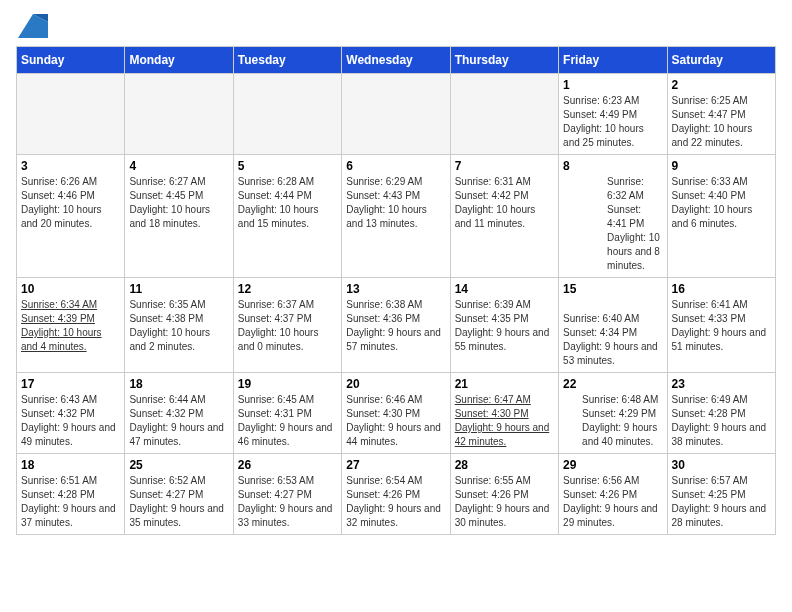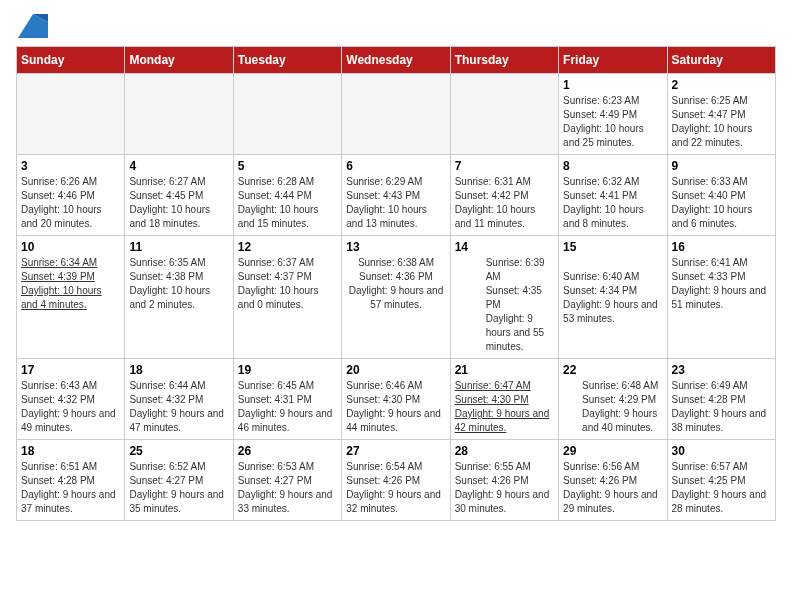--- a/index.html
+++ b/index.html
@@ -47,21 +47,21 @@
     .location {
       font-size: 14px;
       color: #555;
     }
     table {
       width: 100%;
       border-collapse: collapse;
       font-size: 11px;
     }
     th {
-      background-color: #b91c1c;
+      background-color: #1d4ed8;
       color: #fff;
       padding: 6px 4px;
       text-align: left;
       font-size: 12px;
       font-weight: bold;
       border: 1px solid #ccc;
     }
     td {
       border: 1px solid #ccc;
       vertical-align: top;
@@ -166,21 +166,21 @@
 Daylight: 10 hours and 13 minutes.</div>
         </td>
         <td>
           <div class="day-number">7</div>
           <div class="day-info" style="white-space: pre-line;">Sunrise: 6:31 AM
 Sunset: 4:42 PM
 Daylight: 10 hours and 11 minutes.</div>
         </td>
         <td>
           <div class="day-number">8</div>
-          <div class="day-info" style="white-space: pre-line;">Sunrise: 6:32 AM
+          <div class="day-info" style="white-space: pre-line; margin-left: 44px;">Sunrise: 6:32 AM
 Sunset: 4:41 PM
 Daylight: 10 hours and 8 minutes.</div>
         </td>
         <td>
           <div class="day-number">9</div>
           <div class="day-info" style="white-space: pre-line;">Sunrise: 6:33 AM
 Sunset: 4:40 PM
 Daylight: 10 hours and 6 minutes.</div>
         </td>
       </tr>
@@ -198,27 +198,27 @@
 Daylight: 10 hours and 2 minutes.</div>
         </td>
         <td>
           <div class="day-number">12</div>
           <div class="day-info" style="white-space: pre-line;">Sunrise: 6:37 AM
 Sunset: 4:37 PM
 Daylight: 10 hours and 0 minutes.</div>
         </td>
         <td>
           <div class="day-number">13</div>
-          <div class="day-info" style="white-space: pre-line; text-align: center;">Sunrise: 6:38 AM
+          <div class="day-info" style="white-space: pre-line;">Sunrise: 6:38 AM
 Sunset: 4:36 PM
 Daylight: 9 hours and 57 minutes.</div>
         </td>
         <td>
           <div class="day-number">14</div>
-          <div class="day-info" style="white-space: pre-line; margin-left: 31px;">Sunrise: 6:39 AM
+          <div class="day-info" style="white-space: pre-line;">Sunrise: 6:39 AM
 Sunset: 4:35 PM
 Daylight: 9 hours and 55 minutes.</div>
         </td>
         <td>
           <div class="day-number">15</div>
           <div class="day-info" style="white-space: pre-line; margin-top: 16px;">Sunrise: 6:40 AM
 Sunset: 4:34 PM
 Daylight: 9 hours and 53 minutes.</div>
         </td>
         <td>

